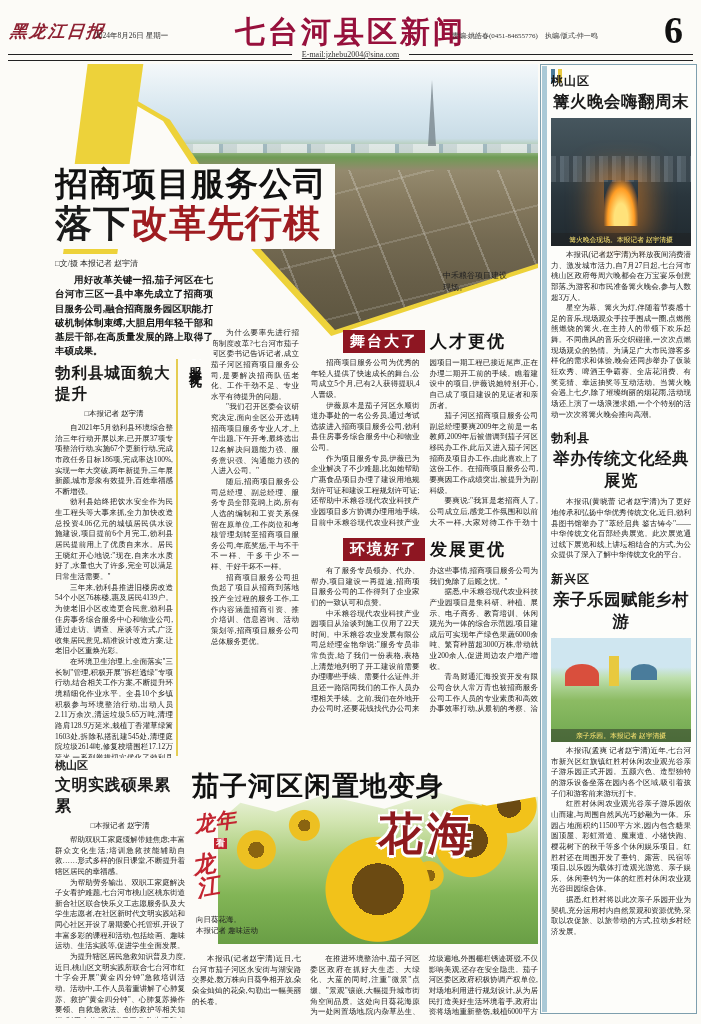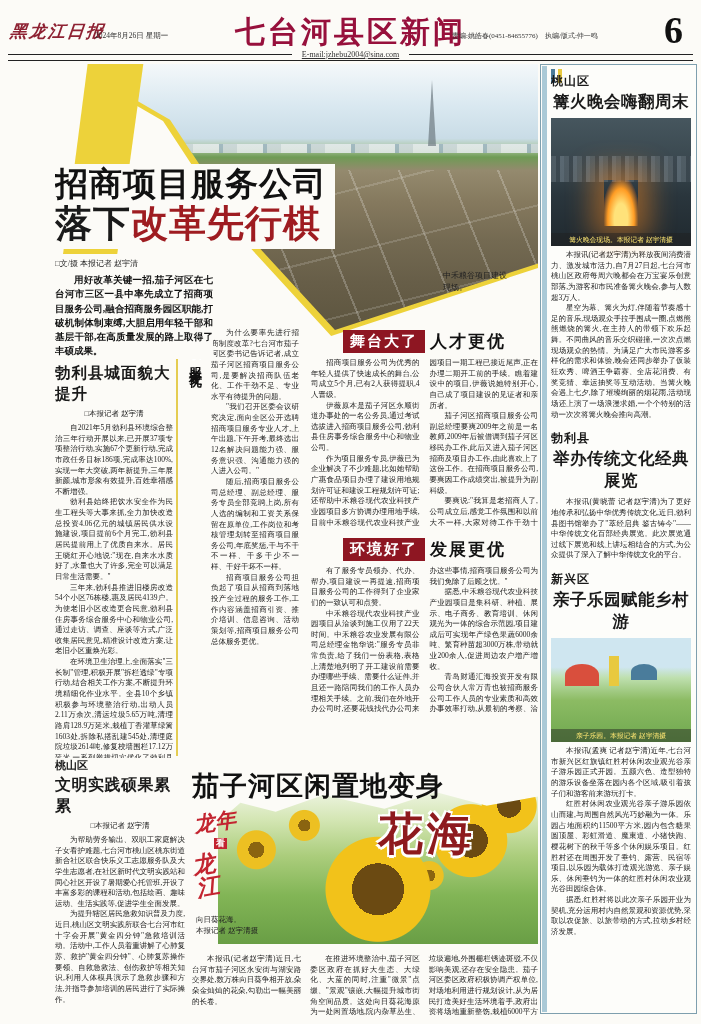--- a/index.html
+++ b/index.html
@@ -212,37 +212,38 @@
           </div>
       </div>
     </div>
   </div>
 
   <div class="bl-article">
     <div class="bl-region">桃山区</div>
     <div class="bl-headline">文明实践硕果累累</div>
     <div class="bl-byline">□本报记者 赵宇清</div>
     <div class="tiny">
+        <p>帮助双职工家庭缓解带娃焦虑;丰富群众文化生活;培训急救技能辅助自救……形式多样的假日课堂,不断提升着辖区居民的幸福感。</p>
         <p>为帮助劳务输出、双职工家庭解决子女看护难题,七台河市桃山区桃东街道新合社区联合快乐义工志愿服务队及大学生志愿者,在社区新时代文明实践站和同心社区开设了暑期爱心托管班,开设了丰富多彩的课程和活动,包括绘画、趣味运动、生活实践等,促进学生全面发展。</p>
         <p>为提升辖区居民急救知识普及力度,近日,桃山区文明实践所联合七台河市红十字会开展"黄金四分钟"急救培训活动。活动中,工作人员着重讲解了心肺复苏、救护"黄金四分钟"、心肺复苏操作要领、自救急救法、创伤救护等相关知识,利用人体模具演示了急救步骤和方法,并指导参加培训的居民进行了实际操作。</p>
       </div>
   </div>
 
   <div class="bc-article">
     <div class="bc-photo"></div>
     <div class="bc-headline">茄子河区闲置地变身</div>
     <div class="bc-accent">花海</div>
     <div class="bc-logo">
       <span class="l1">龙年</span>
       <span class="seal">看</span>
       <span class="l3">龙江</span>
     </div>
     <div class="bc-caption">
       <div>向日葵花海。</div>
-      <div>本报记者 赵宇清摄</div>
+      <div>本报记者 趣味运动</div>
     </div>
     <div class="bc-body tiny">
         <p>本报讯(记者赵宇清)近日,七台河市茄子河区永安街与湖安路交界处,数万株向日葵争相开放,朵朵金灿灿的花朵,勾勒出一幅美丽的长卷。</p>
         <p>在推进环境整治中,茄子河区委区政府在抓好大生态、大绿化、大蓝的同时,注重"微景"点缀、"景观"镶嵌,大幅提升城市街角空间品质。这处向日葵花海原为一处闲置场地,院内杂草丛生、垃圾遍地,外围栅栏锈迹斑驳,不仅影响美观,还存在安全隐患。茄子河区委区政府积极协调产权单位,对场地利用进行规划设计,从为居民打造美好生活环境着手,政府出资将场地重新整饬,栽植6000平方米向日葵,并对损坏的外围栅栏进行了拆除,统一安装了木质艺术围栏,增强了美观性。向日葵花海与景区公园遥相呼应,为城市宜居环境增添了一抹亮色。</p>
       </div>
   </div>
 
   <aside class="sidebar">
     <div class="sb-leftbar"></div>
     <div class="sb-deco">

